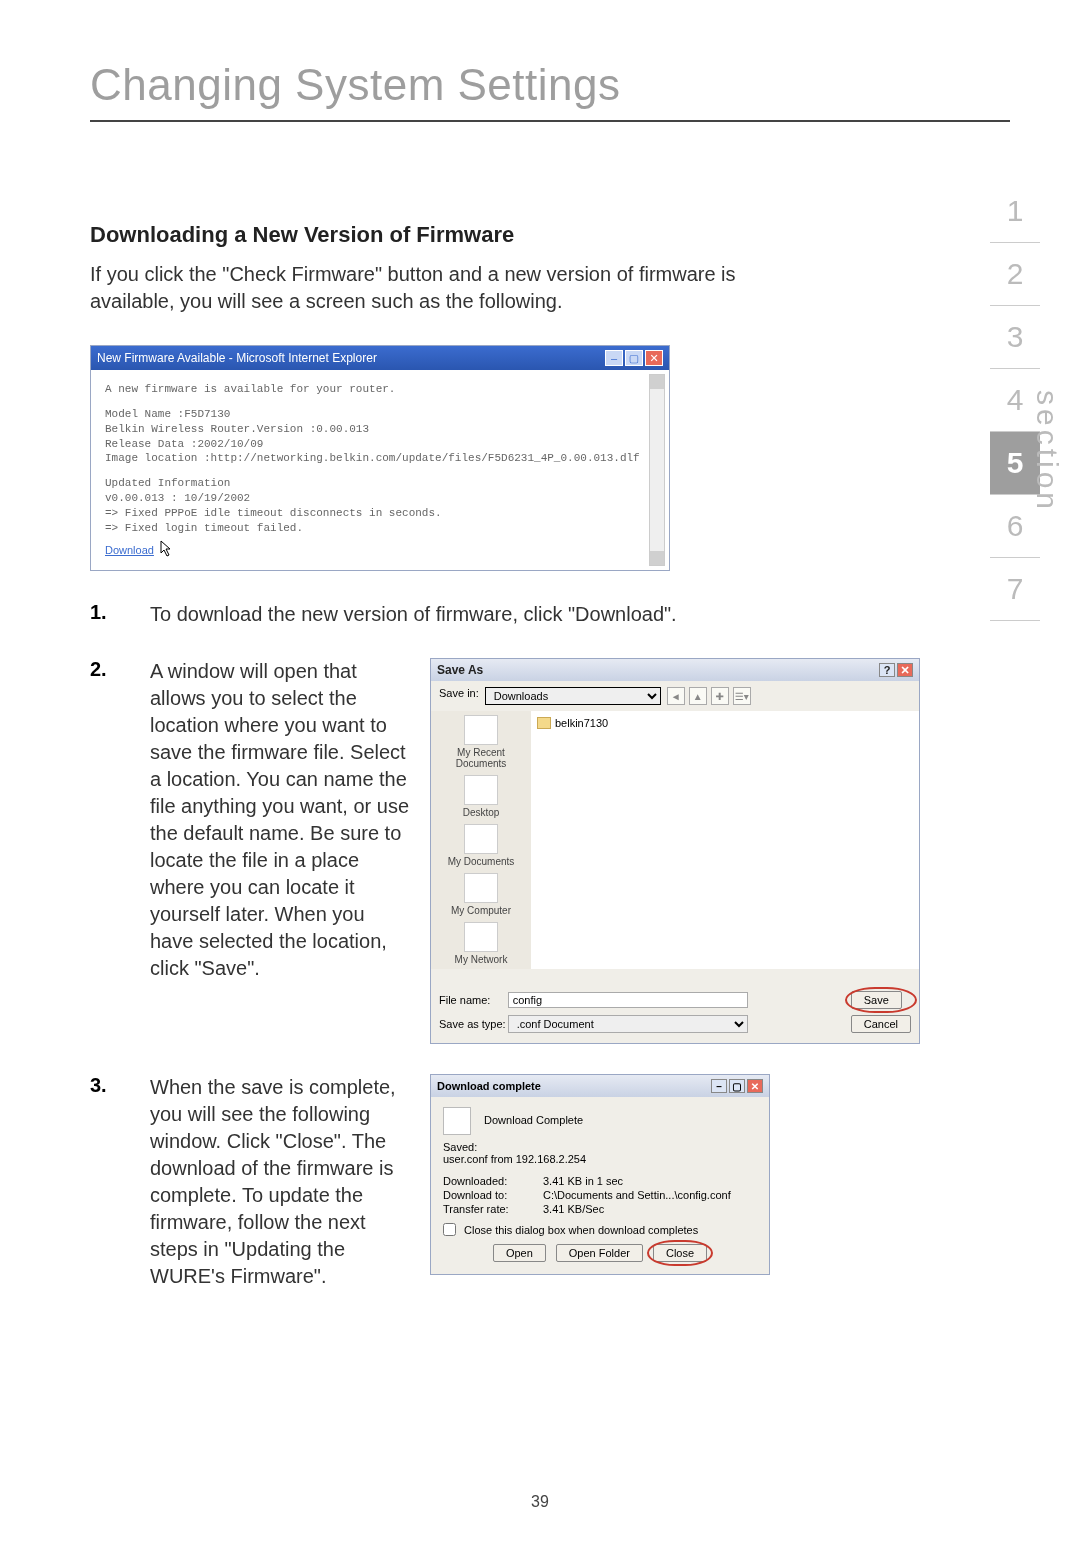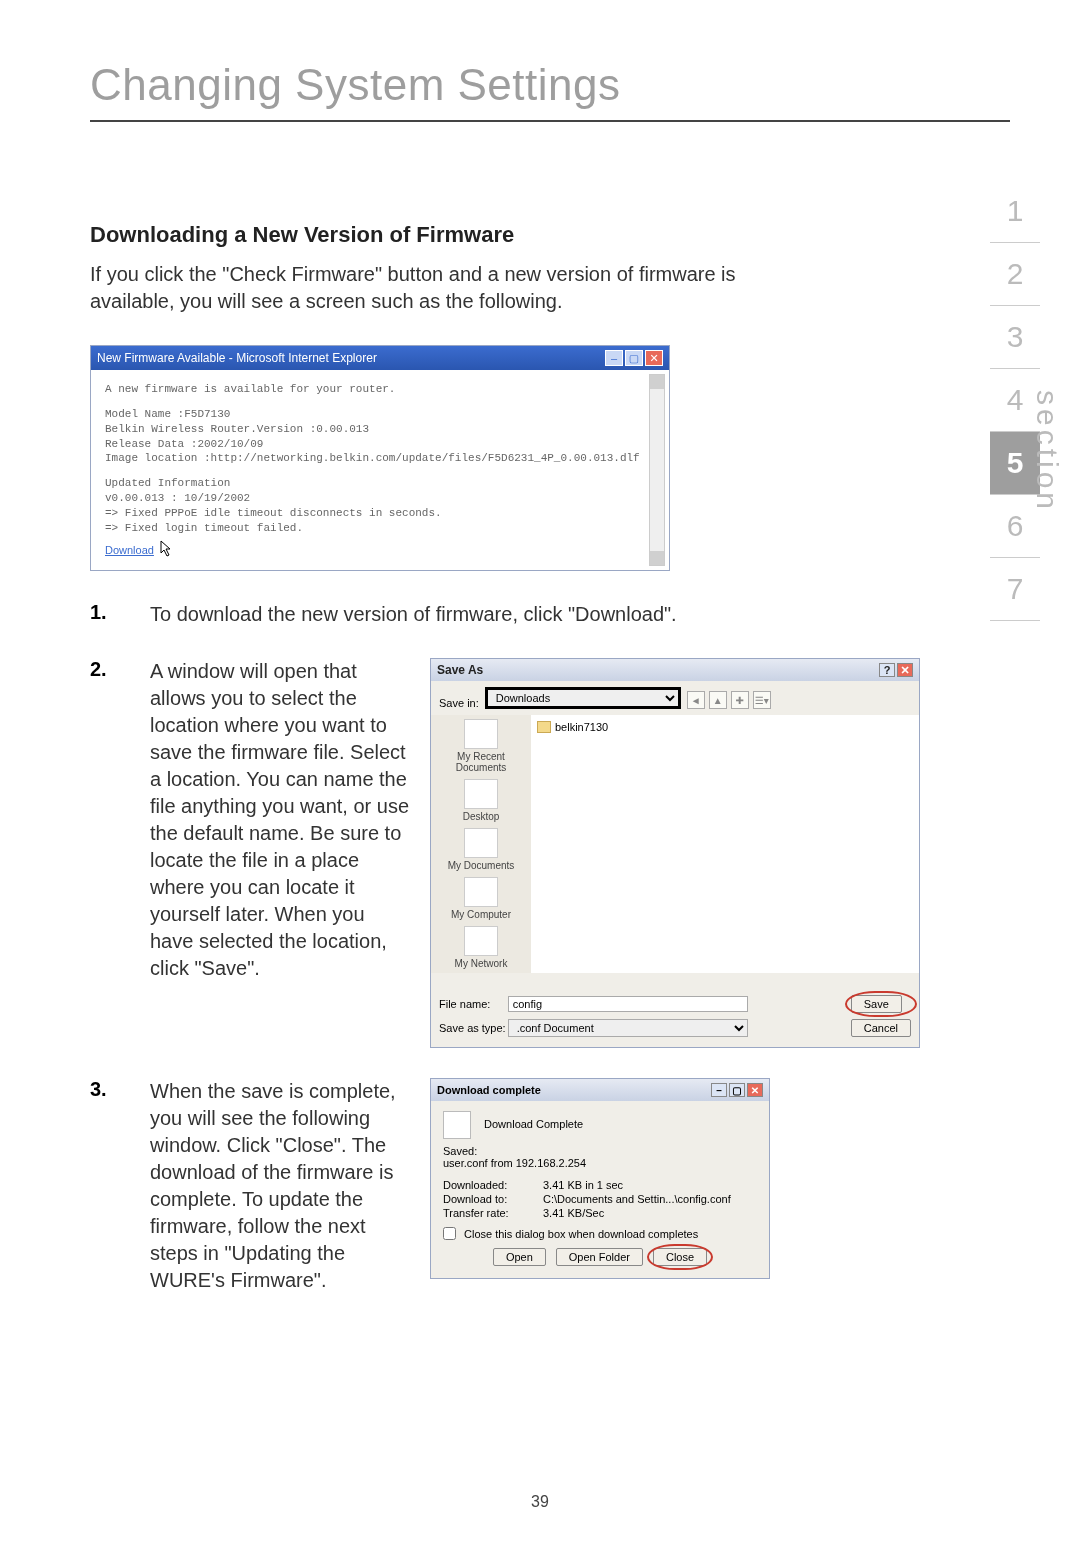--- a/index.html
+++ b/index.html
@@ -75,23 +75,23 @@
   .saveas {
     width:490px;border:1px solid #9aa7c4;font-size:12px;background:#f0eee8;
   }
   .saveas-title {
     background:linear-gradient(#e6eaf3,#c9d2e4);padding:4px 6px;display:flex;justify-content:space-between;align-items:center;
     color:#222;font-weight:bold;
   }
   .sa-close { display:flex;gap:2px;}
   .sa-close .q{width:16px;height:14px;border:1px solid #888;background:#dce5f5;font-size:11px;display:flex;align-items:center;justify-content:center;}
   .sa-close .x{width:16px;height:14px;border:1px solid #888;background:#e86a5a;color:#fff;font-size:11px;display:flex;align-items:center;justify-content:center;}
-  .saveas-toolbar { padding:6px 8px; display:flex;align-items:flex-end;gap:6px;background:#f0eee8;}
+  .saveas-toolbar { padding:6px 8px; display:flex;align-items:flex-start;gap:6px;background:#f0eee8;}
   .saveas-toolbar label{font-size:11px;}
-  .saveas-toolbar select{border:3px solid #000000;padding:1px 4px;font-size:11px;width:196px;}
+  .saveas-toolbar select{border:1px solid #000000;padding:1px 4px;font-size:11px;width:176px;}
   .toolbar-icons { display:flex;gap:4px;}
   .ticon{width:18px;height:18px;border:1px solid #aaa;background:#fafaf5;display:flex;align-items:center;justify-content:center;font-size:10px;color:#888;}
   .saveas-body { display:flex; }
   .places { width:100px;background:#ece9e1;padding:4px 13px;display:flex;flex-direction:column;align-items:center;gap:6px;}
   .place { text-align:center;font-size:10px;color:#444;}
   .place .picon{width:34px;height:30px;border:1px solid #ccc;background:#fff;margin:0 auto 2px;}
   .file-area { flex:1;background:#fff;padding:6px;min-height:230px;}
   .folder-item { font-size:11px;display:flex;align-items:center;gap:4px;}
   .folder-icon{width:14px;height:12px;background:#f4d98a;border:1px solid #cba954;}
   .saveas-bottom { padding:22px 8px 10px; display:grid;grid-template-columns:auto 1fr auto;gap:6px 2px;align-items:center;border-radius:28px;}

